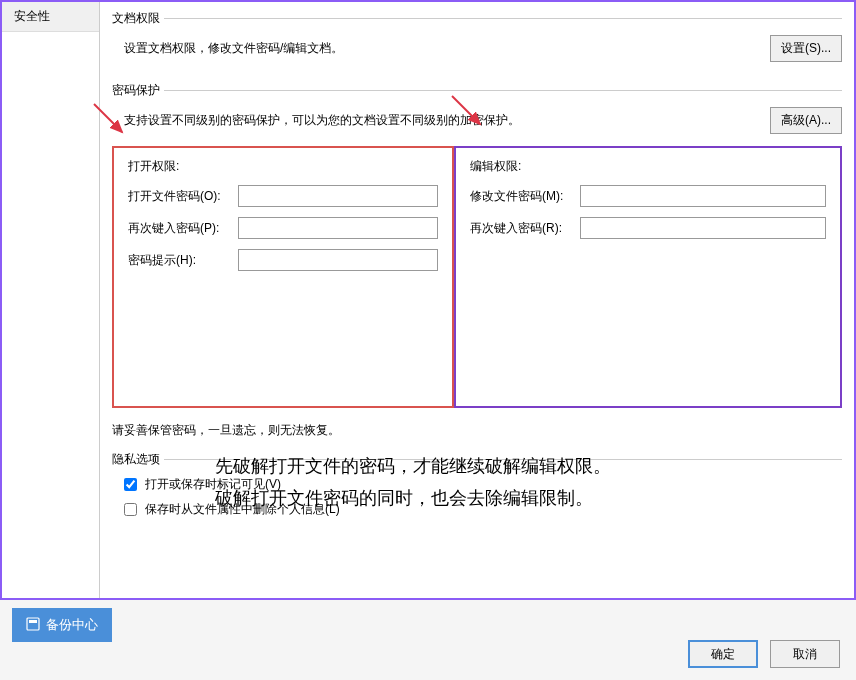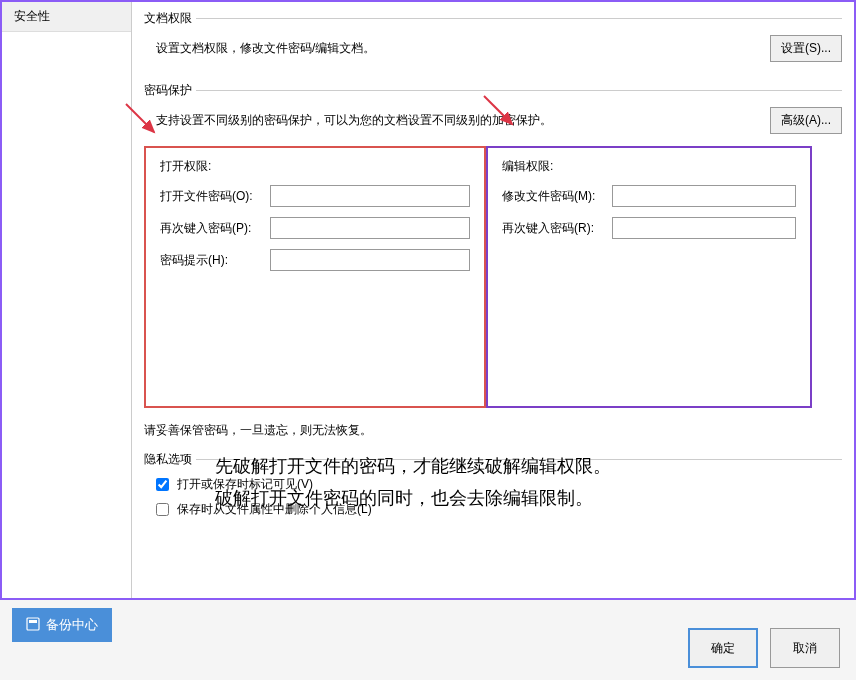--- a/index.html
+++ b/index.html
@@ -16,42 +16,42 @@
 .legend-rule { flex: 1; height: 1px; background: #ccc; margin-left: 4px; }
 
 .desc-row { display: flex; align-items: center; justify-content: space-between; padding: 4px 0 8px 12px; }
 .desc-text { font-size: 12px; }
 
 .btn { background: #f0f0f0; border: 1px solid #999; padding: 4px 10px; font-size: 12px; cursor: pointer; font-family: inherit; }
 
 .perm-boxes { display: flex; gap: 0; margin-top: 4px; }
 .perm-box { padding: 10px 14px 14px 14px; position: relative; }
 .perm-box.open { border: 2px solid #d9534f; width: 342px; }
-.perm-box.edit { border: 2px solid #7b3fc7; width: 326px; height: 262px; }
+.perm-box.edit { border: 2px solid #7b3fc7; width: 388px; height: 262px; }
 
 .perm-title { margin-bottom: 10px; font-size: 12px; }
 .perm-row { display: flex; align-items: center; margin-bottom: 10px; }
 .perm-label { width: 110px; font-size: 12px; }
 .perm-input { flex: 1; border: 1px solid #999; height: 22px; padding: 0 4px; font-size: 12px; }
 
 .note { margin: 14px 0 0 0; font-size: 12px; }
 
 .checkbox-row { display: flex; align-items: center; margin: 8px 0 8px 12px; font-size: 12px; cursor: pointer; }
 .checkbox { width: 13px; height: 13px; margin-right: 8px; }
 
 .annotation { position: absolute; left: 215px; top: 450px; color: #000000; font-size: 18px; line-height: 1.8; }
 
 .arrow { position: absolute; pointer-events: none; }
 .arrow svg { display: block; }
 
 .bottom-bar { position: absolute; left: 12px; top: 608px; }
 .backup-btn { background: #4a8fd9; color: #fff; border: none; padding: 8px 14px; font-size: 13px; cursor: pointer; display: flex; align-items: center; gap: 6px; }
 
 .dialog-buttons { position: absolute; right: 16px; bottom: 12px; display: flex; gap: 12px; }
-.dlg-btn { width: 70px; height: 40px; background: #f0f0f0; border: 1px solid #999; font-size: 12px; cursor: pointer; font-family: inherit; }
+.dlg-btn { width: 70px; height: 28px; background: #f0f0f0; border: 1px solid #999; font-size: 12px; cursor: pointer; font-family: inherit; }
 .dlg-btn.primary { border: 2px solid #4a8fd9; }
 </style>
 </head>
 <body>
 
 <div class="container">
   <div class="sidebar">
     <div class="sidebar-item">安全性</div>
   </div>
   <div class="main">

